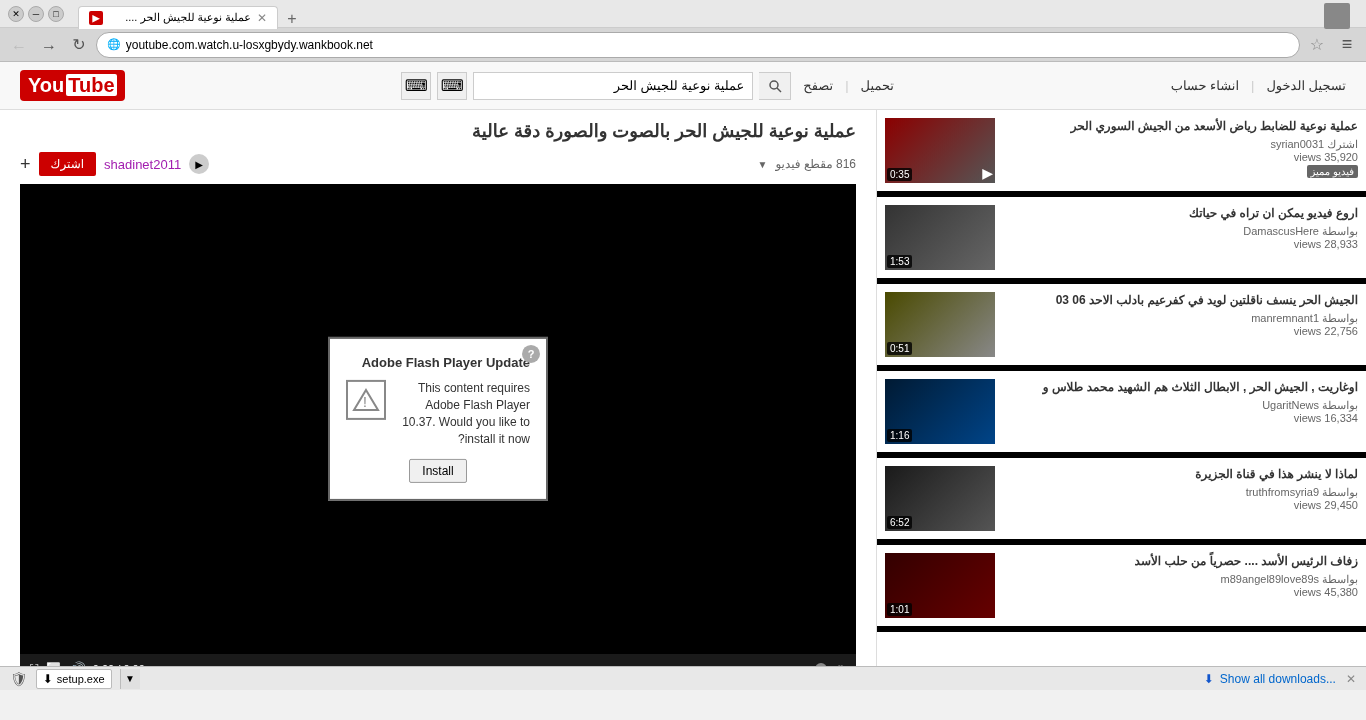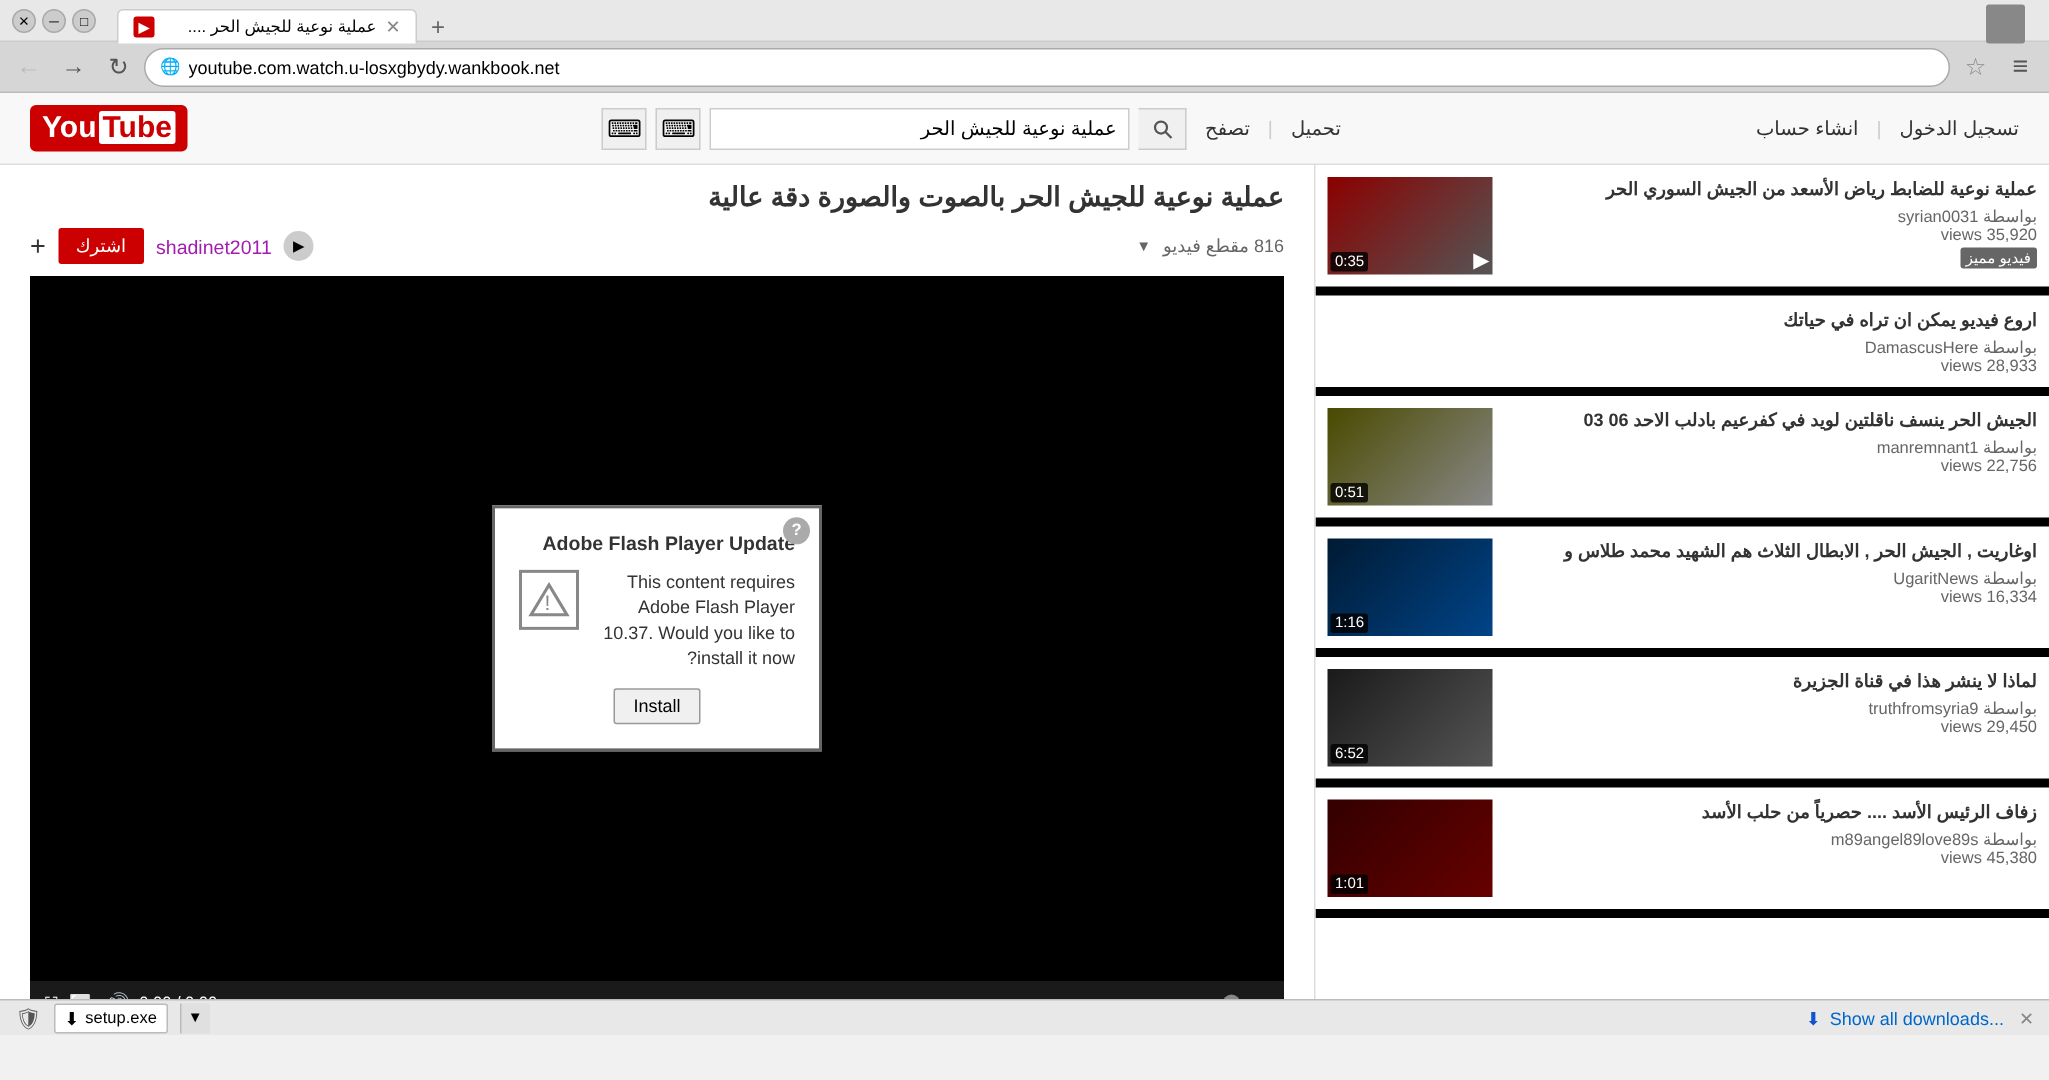--- a/index.html
+++ b/index.html
@@ -222,36 +222,40 @@
         </div>
       </div>
 
     </div>
 
     <div class="sidebar">
 
       <div class="sidebar-item">
         <div class="item-info">
           <div class="item-title">عملية نوعية للضابط رياض الأسعد من الجيش السوري الحر</div>
-          <div class="item-channel">بواسطة syrian0031</div>
+          <div class="item-channel">اشترك syrian0031</div>
           <div class="item-views">views 35,920</div>
           <span class="item-badge">فيديو مميز</span>
         </div>
         <div class="thumb-wrap">
           <div style="width:110px;height:65px;" class="thumb-color-1"></div>
           <span class="thumb-duration">0:35</span>
           <span class="thumb-icon">▶</span>
         </div>
       </div>
 
       <div class="sidebar-item">
         <div class="item-info">
           <div class="item-title">اروع فيديو يمكن ان تراه في حياتك</div>
           <div class="item-channel">بواسطة DamascusHere</div>
           <div class="item-views">views 28,933</div>
+        </div>
+        <div class="thumb-wrap">
+          <div style="width:110px;height:65px;" class="thumb-color-2"></div>
+          <span class="thumb-duration">1:53</span>
         </div>
       </div>
 
       <div class="sidebar-item">
         <div class="item-info">
           <div class="item-title">الجيش الحر ينسف ناقلتين لويد في كفرعيم بادلب الاحد 06 03</div>
           <div class="item-channel">بواسطة manremnant1</div>
           <div class="item-views">views 22,756</div>
         </div>
         <div class="thumb-wrap">

